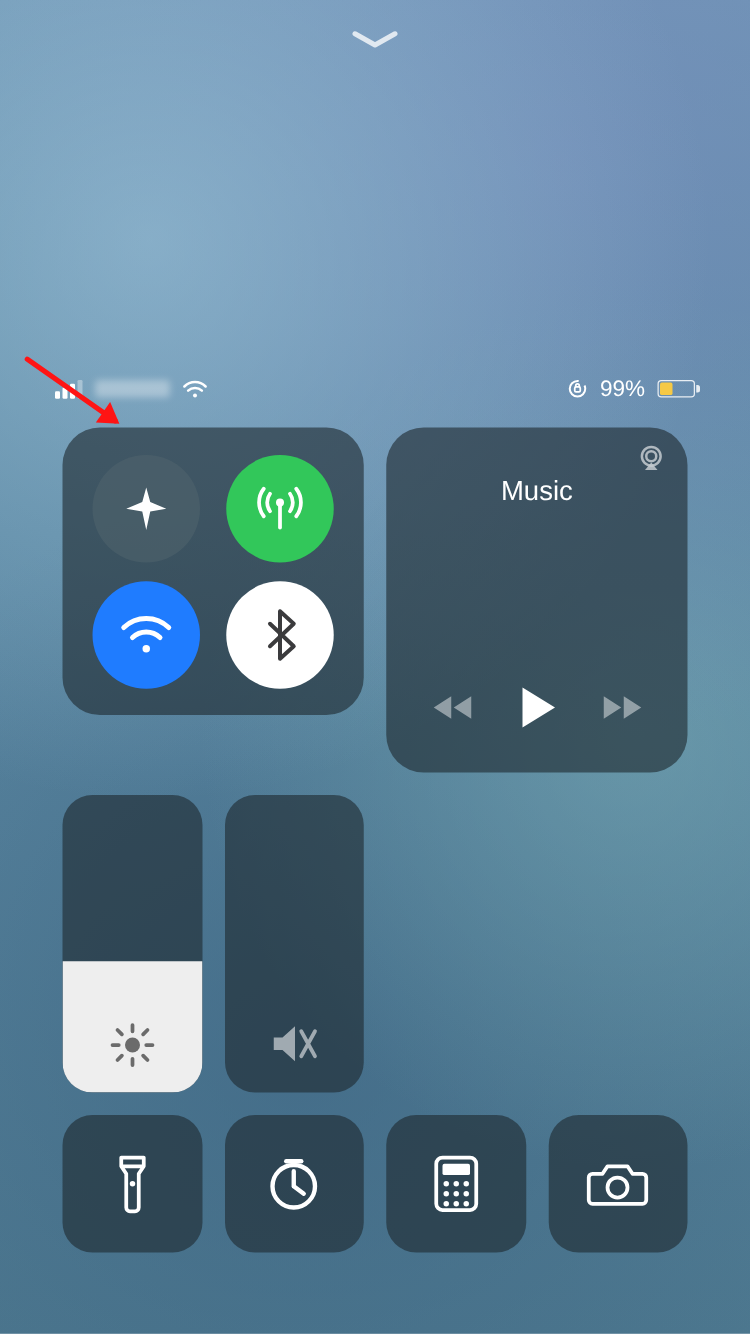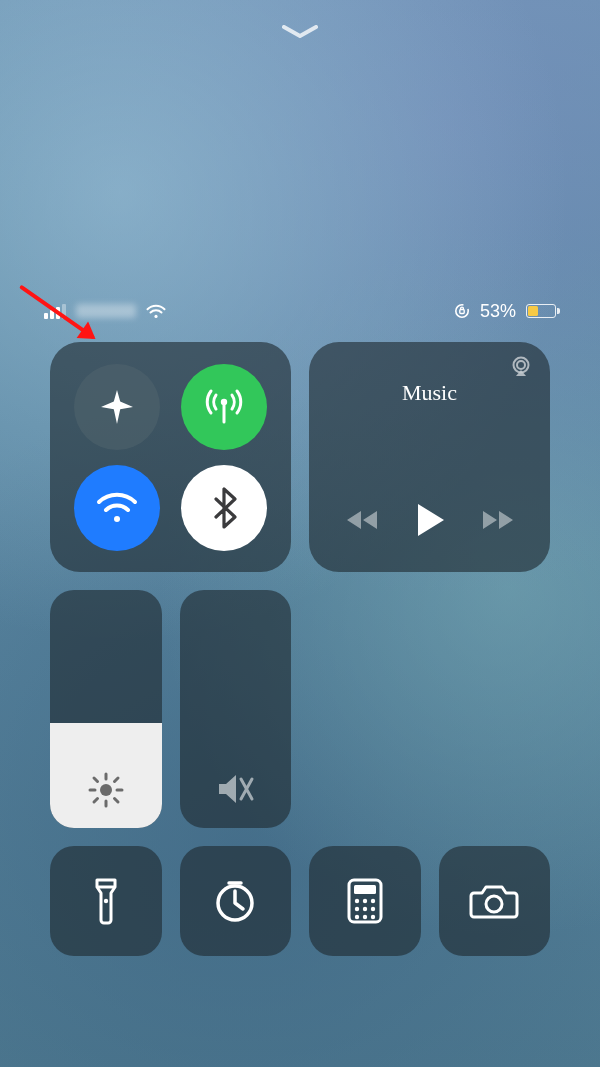--- a/index.html
+++ b/index.html
@@ -56,21 +56,21 @@
   }
   .circle-btn {
     width:86px; height:86px; border-radius:50%;
     display:flex; align-items:center; justify-content:center;
   }
   .c-dark { background: rgba(80,100,110,.55); }
   .c-green { background:#32c75a; }
   .c-blue  { background:#1f7cff; }
   .c-white { background:#fff; }
   .media {
-    height:230px; padding:20px 18px 16px; display:flex; flex-direction:column; align-items:center; justify-content:space-between;font-family:Liberation Serif, serif;
+    height:276px; padding:20px 18px 16px; display:flex; flex-direction:column; align-items:center; justify-content:space-between;
   }
   .airplay-mini{ position:absolute; top:14px; right:16px; opacity:.7;}
   .media-title{ font-size:22px; margin-top:18px; }
   .media-controls{ width:100%; display:flex; align-items:center; justify-content:space-around; margin-bottom:18px;}
   .row-small { display:grid; grid-template-columns:1fr 1fr; gap:18px; }
   .lock-tile { background:#f2f2f2; }
   .mirror {
     height:110px; border-radius:24px; display:flex; align-items:center; gap:18px; padding:0 26px;
     font-size:18px; line-height:1.25;
   }
@@ -118,21 +118,21 @@
       <path d="M4.5 8.5a8 8 0 0 1 11 0" fill="none" stroke="#fff" stroke-width="2" stroke-linecap="round"></path>
       <path d="M1.5 5.2a12 12 0 0 1 17 0" fill="none" stroke="#fff" stroke-width="2" stroke-linecap="round"></path>
     </svg>
   </div>
   <div class="status-right">
     <svg width="16" height="16" viewBox="0 0 16 16">
       <circle cx="8" cy="8" r="6.2" fill="none" stroke="#fff" stroke-width="1.6" stroke-dasharray="30 6"></circle>
       <rect x="5.8" y="6.5" width="4.4" height="4" rx="1" fill="none" stroke="#fff" stroke-width="1.4"></rect>
       <path d="M6.6 6.5v-1a1.4 1.4 0 0 1 2.8 0v1" fill="none" stroke="#fff" stroke-width="1.4"></path>
     </svg>
-    <span>53%</span>
+    <span>99%</span>
     <span class="battery">
         <span class="battery-fill"></span>
       </span>
   </div>
 </div>
 
 <div class="arrow">
     <div class="arrow-line"></div>
   </div>
 

